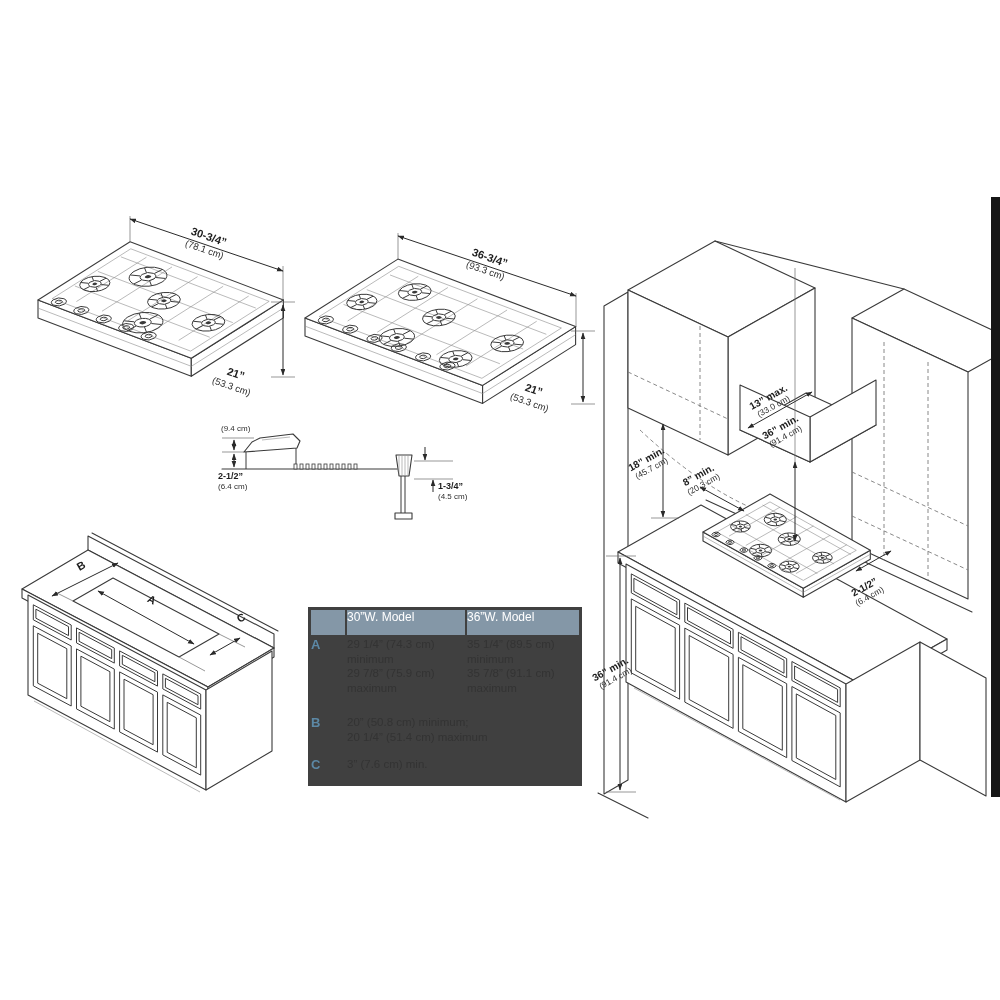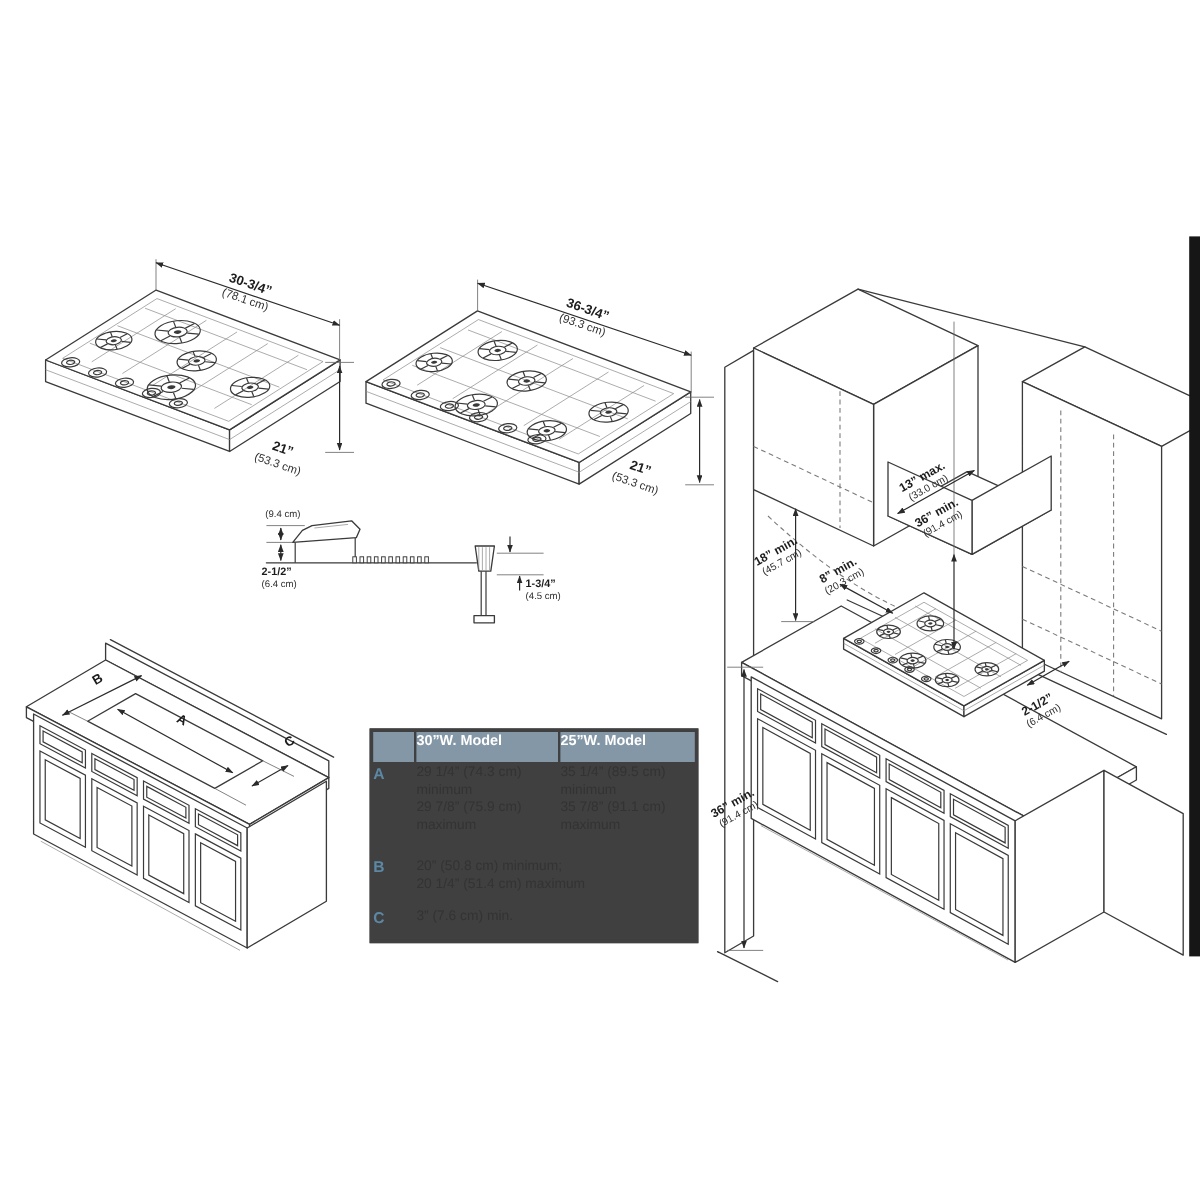--- a/index.html
+++ b/index.html
@@ -21,21 +21,21 @@
   text.dimcm{font-size:9.5px;fill:#2e2e2e;}
   text.dims{font-size:10px;font-weight:bold;fill:#1c1c1c;}
   text.dimcs{font-size:8.5px;fill:#2e2e2e;}
   text.tiny{font-size:9px;font-weight:bold;fill:#1c1c1c;}
   text.tinycm{font-size:8px;fill:#2e2e2e;}
   text.abc{font-size:11px;font-weight:bold;fill:#1c1c1c;}
   
   .spec{position:absolute;left:308px;top:607px;display:grid;
         grid-template-columns:34px 118px 112px;grid-template-rows:25px 76px 40px 26px;
         gap:2px;background:#404040;border:3px solid #404040;}
-  .spec .hd{background:#8497a7;color:#ffffff;font-weight:bold;font-size:12px;}
+  .spec .hd{background:#8497a7;color:#ffffff;font-weight:normal;font-size:12px;}
   .spec .lb{color:#5c88a5;font-weight:bold;font-size:13px;}
   .spec .cell{font-size:11.5px;color:#333333;line-height:1.28;white-space:pre-line;}
   .spec .sp2{grid-column:2/4;}
   .edgebar{position:absolute;left:991px;top:197px;width:9px;height:600px;background:#161616;}
 </style>
 </head>
 <body>
 
 <div class="canvas">
 
@@ -530,21 +530,21 @@
       <g transform="translate(866,590) rotate(-29)">
         <text class="dims" text-anchor="middle" y="0">2-1/2”</text>
         <text class="dimcs" text-anchor="middle" y="10">(6.4 cm)</text>
       </g>
     </g>
   </svg>
 
   <div class="spec">
     <div class="hd"></div>
     <div class="hd">30”W. Model</div>
-    <div class="hd">25”W. Model</div>
+    <div class="hd">36”W. Model</div>
     <div class="lb">A</div>
     <div class="cell">29 1/4” (74.3 cm)
 minimum
 29 7/8” (75.9 cm)
 maximum</div>
     <div class="cell">35 1/4” (89.5 cm)
 minimum
 35 7/8” (91.1 cm)
 maximum</div>
     <div class="lb">B</div>

